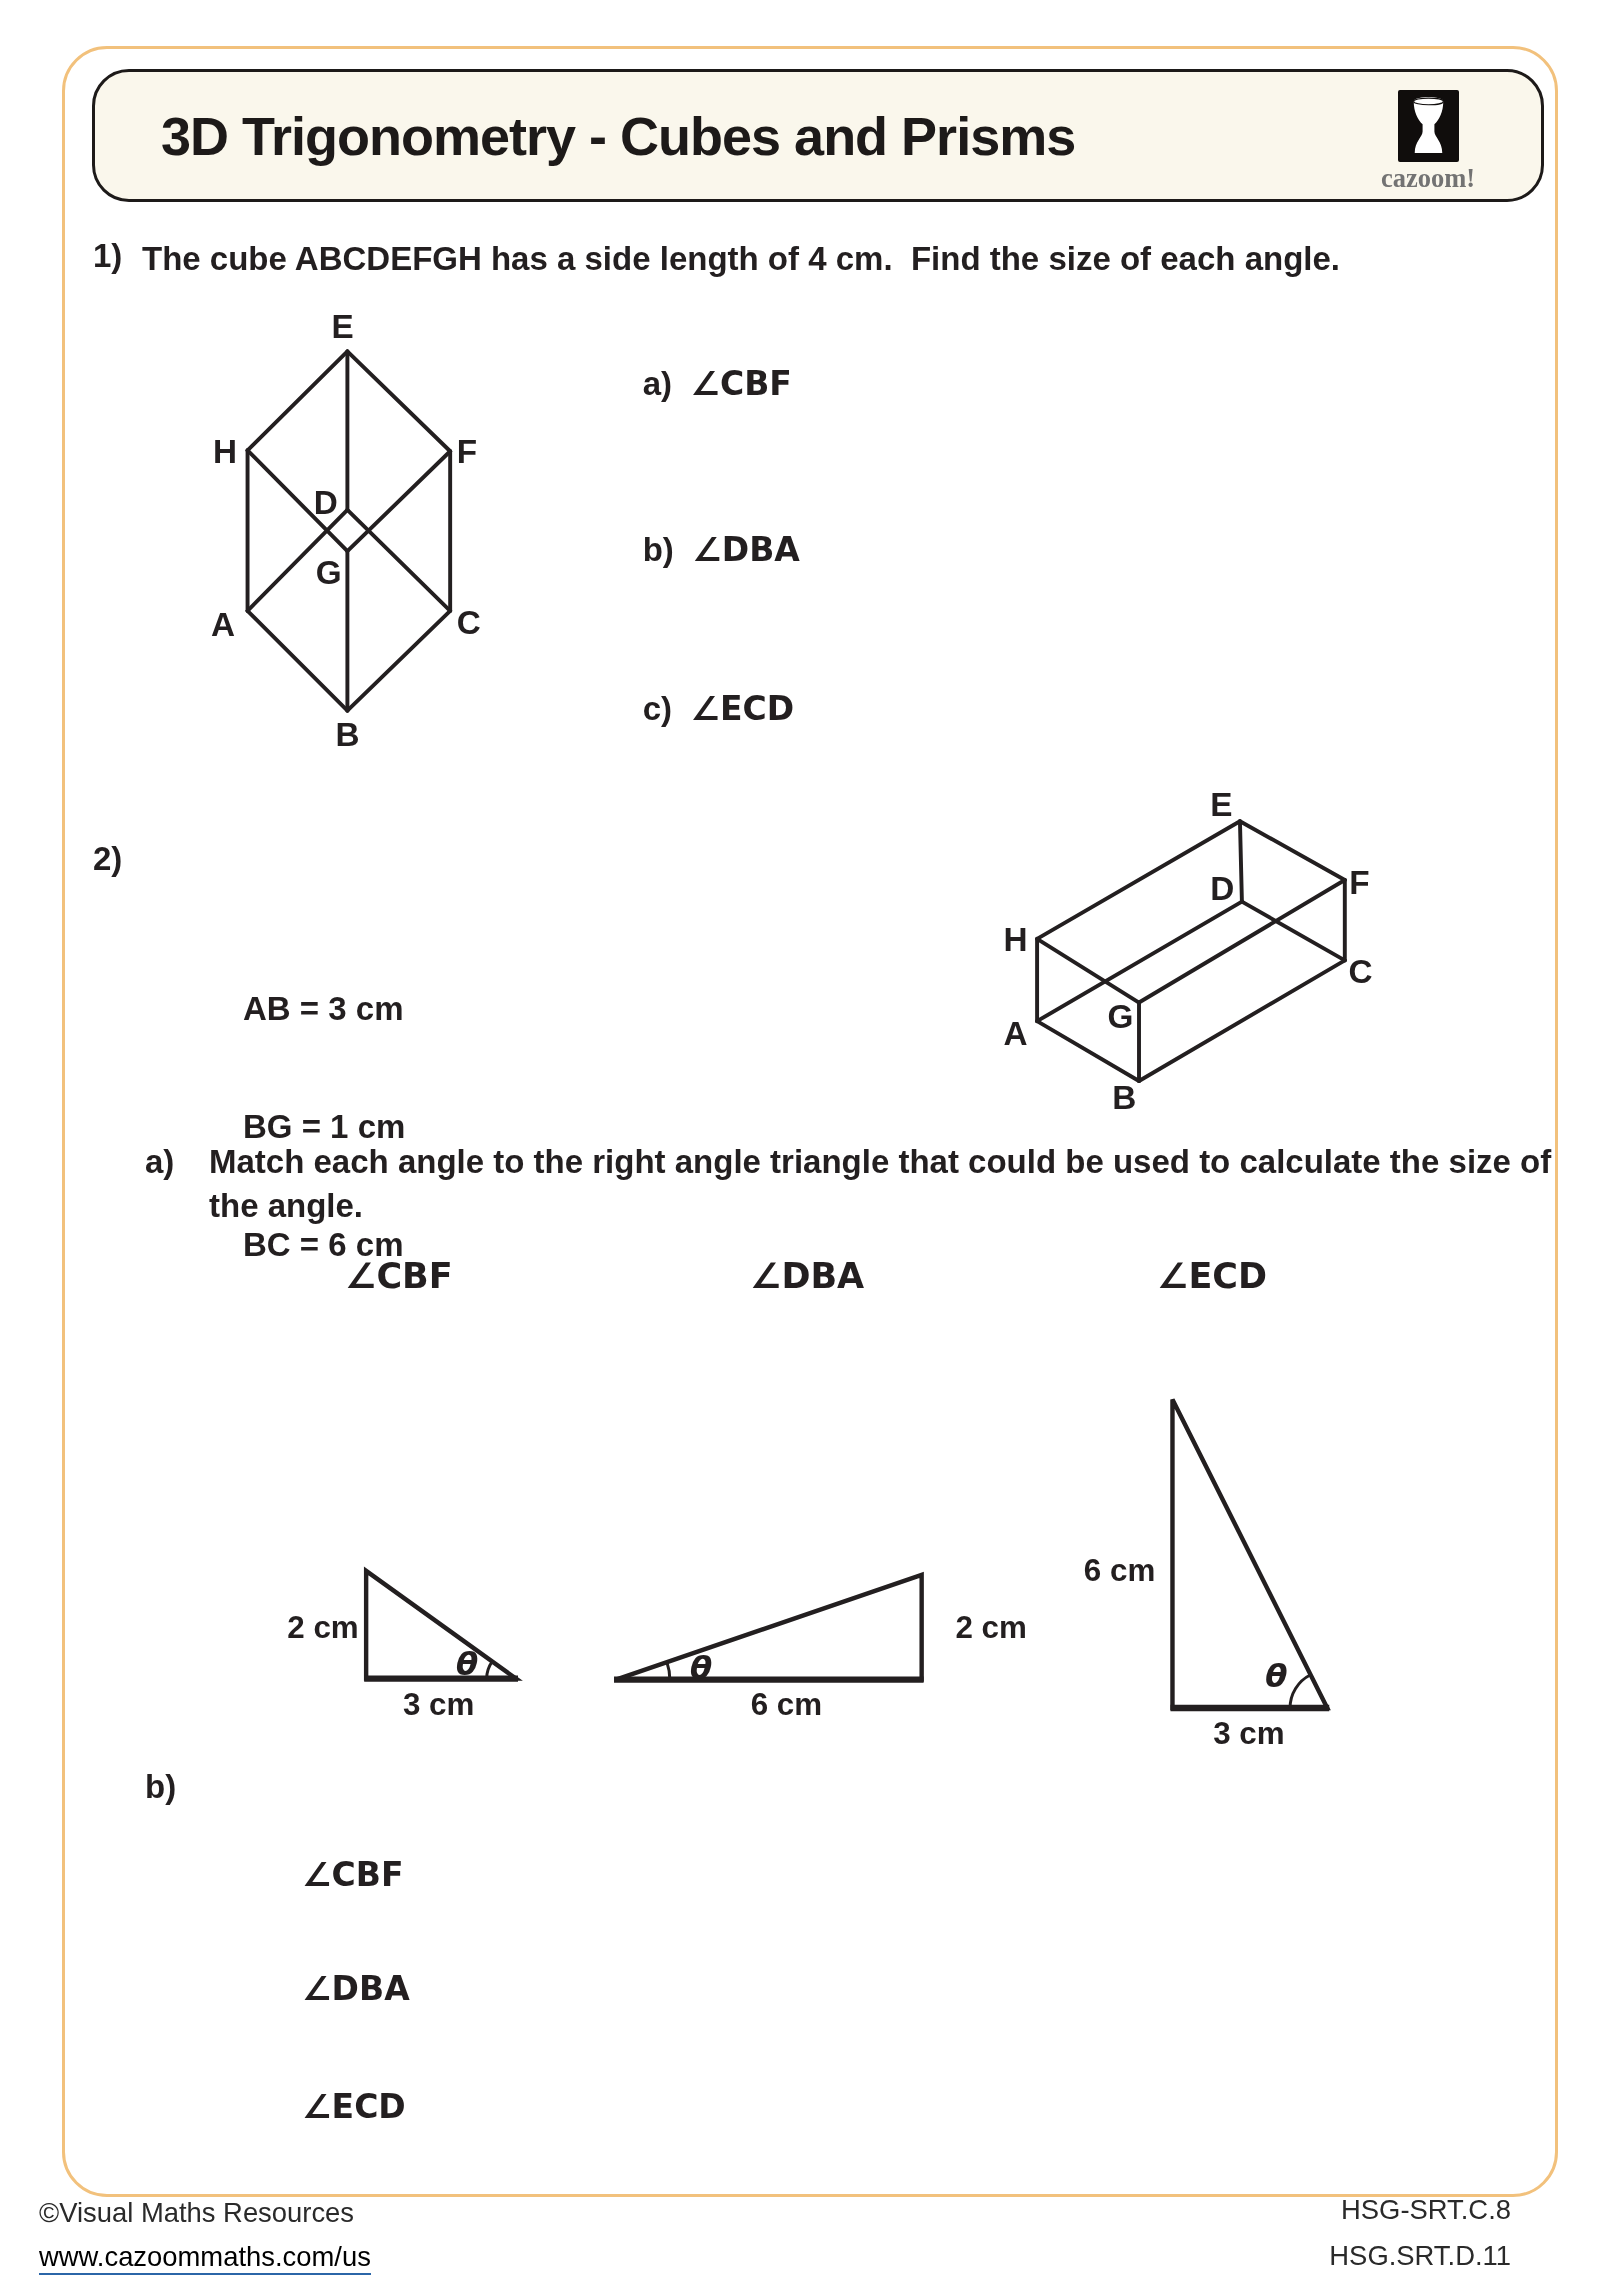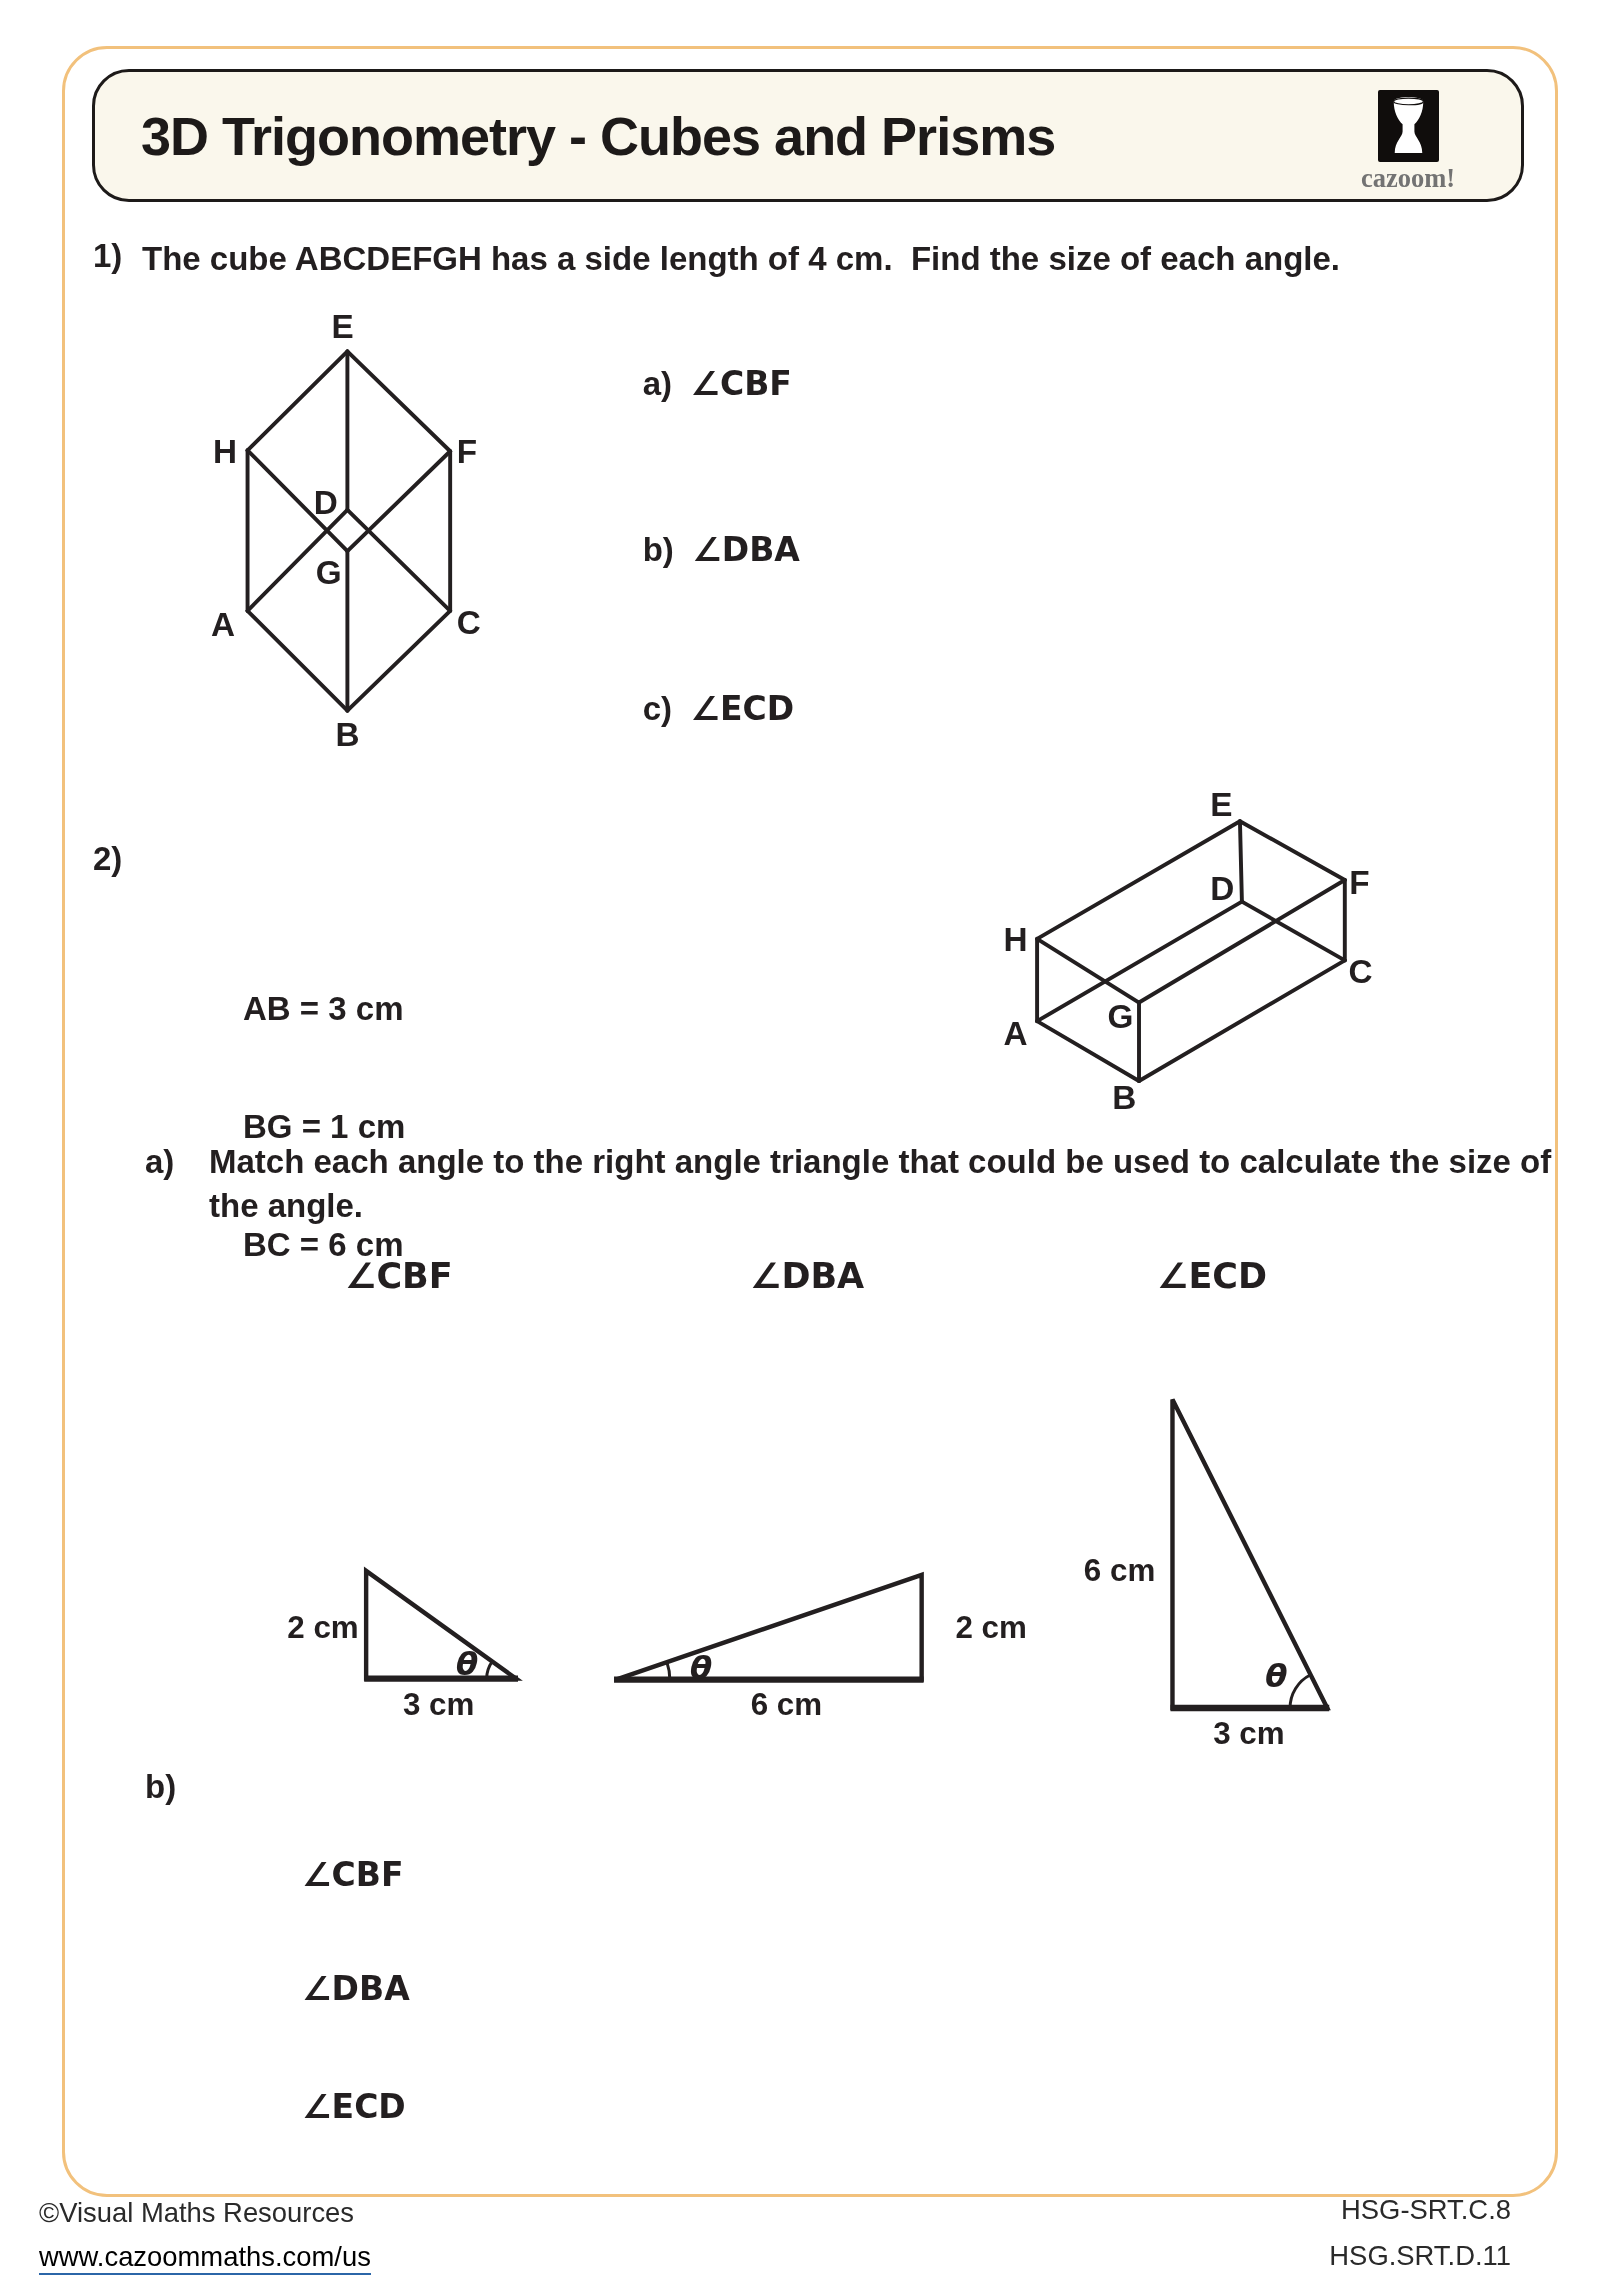--- a/index.html
+++ b/index.html
@@ -10,21 +10,21 @@
   .abs{position:absolute;}
   
   .outer-border{
     left:62px;top:46px;width:1490px;height:2145px;
     border:3.9px solid #f2c17c;border-radius:45px;
   }
   
   .header-box{
     left:92px;top:69px;width:1426px;height:127px;
     background:#faf7ec;border:3.9px solid #1d1a19;border-radius:37px;
-    display:flex;align-items:center;
+    display:flex;align-items:center;padding-left:20px;
   }
   .title{
     margin-left:46px;font-size:54px;font-weight:800;letter-spacing:-1px;
     color:#1d1a19;white-space:nowrap;
   }
   .logo{position:absolute;right:54px;top:17.6px;width:118px;text-align:center;}
   .logo-square{display:block;margin:0 auto;width:61px;height:72px;}
   .logo-word{
     display:block;margin-top:1px;font-family:"Liberation Serif",serif;
     font-weight:bold;font-size:26.5px;letter-spacing:0px;color:#737373;

